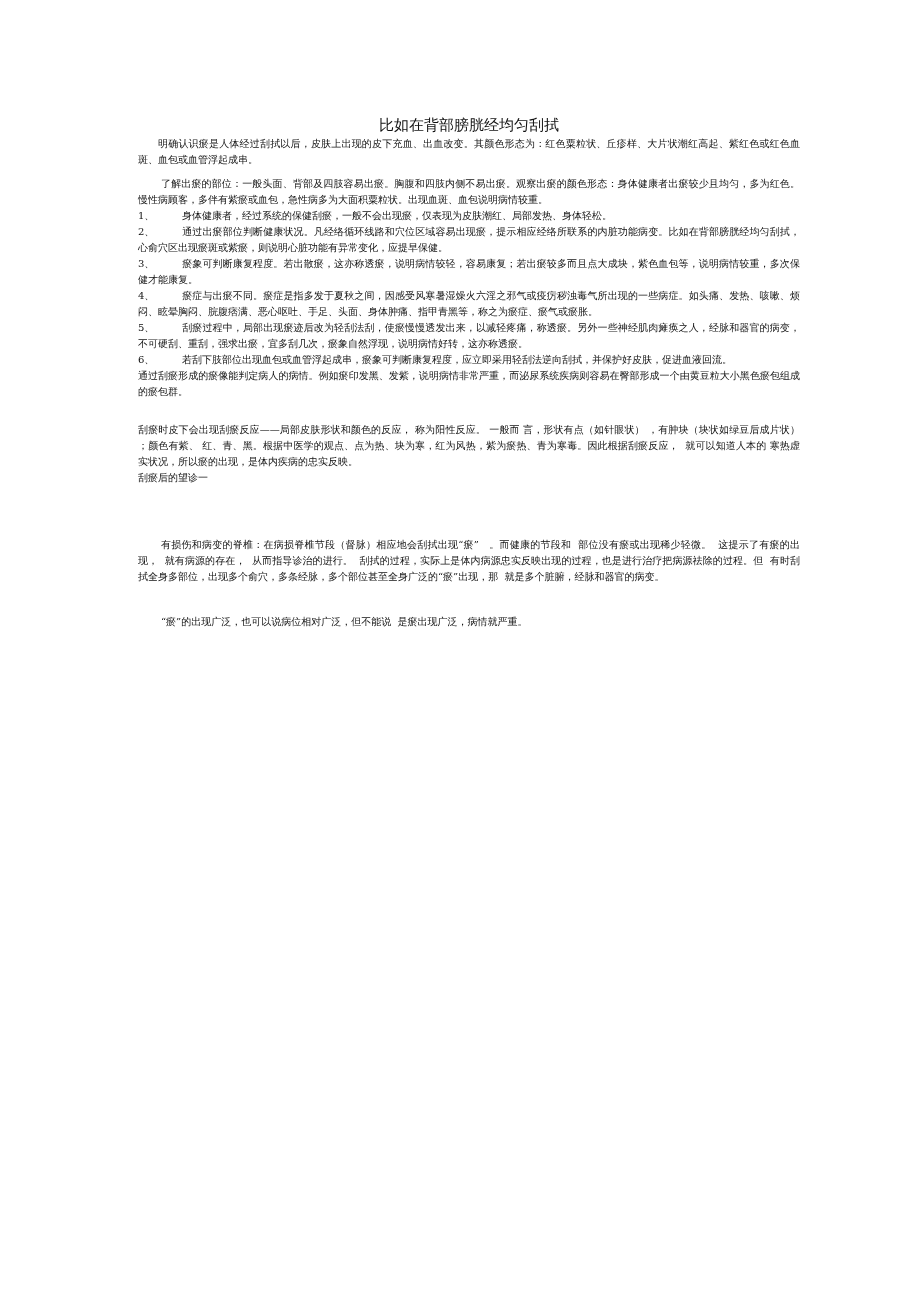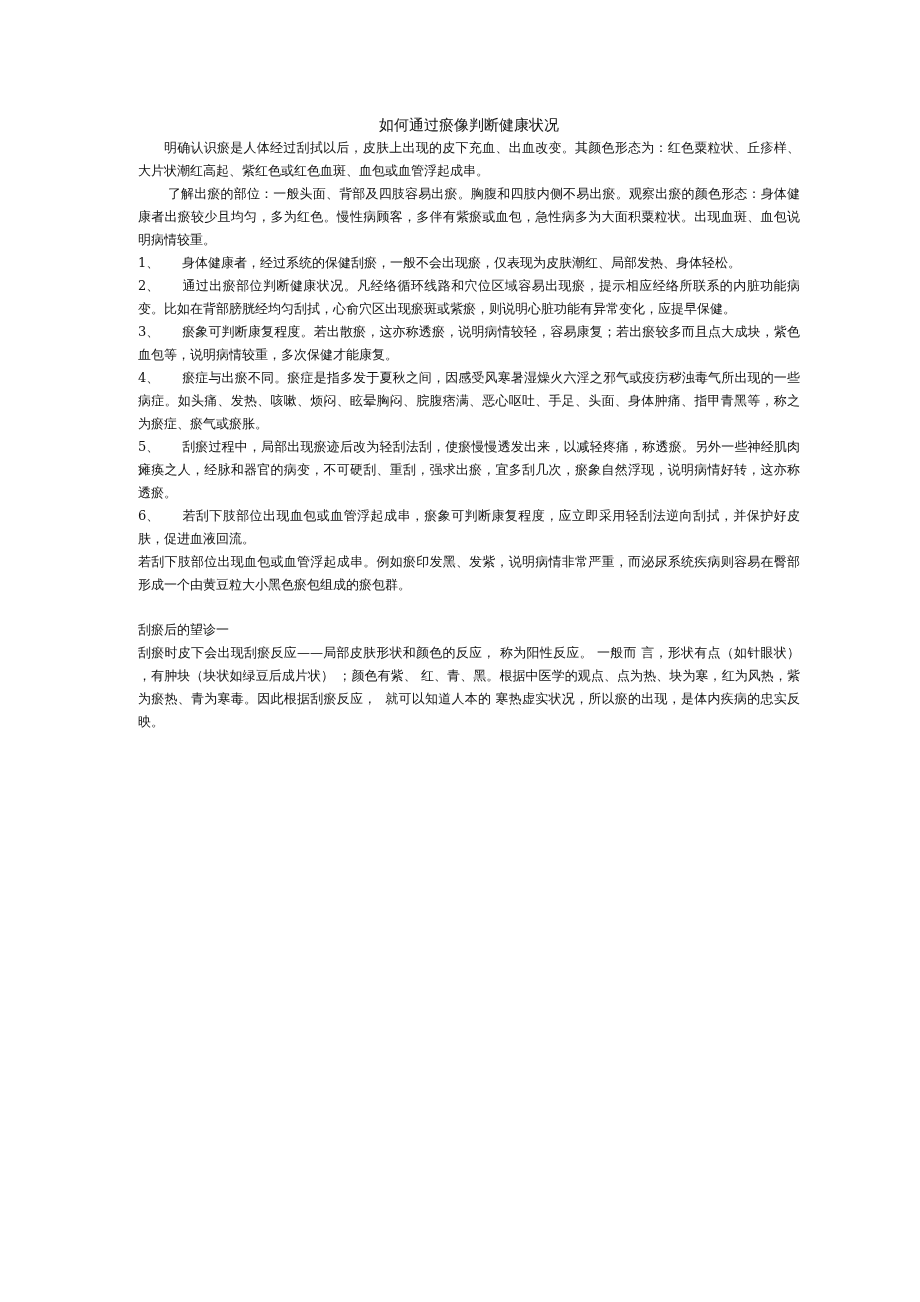--- a/index.html
+++ b/index.html
@@ -1,45 +1,47 @@
 <!DOCTYPE html>
 <html><head>
 <meta charset="utf-8">
 <style>
   html, body { margin: 0; padding: 0; background: #ffffff; }
   body { width: 920px; height: 1302px; position: relative; overflow: hidden;
          font-family: "DejaVu Serif", "Liberation Serif", serif; color: #111; }
   .page { position: absolute; left: 138px; top: 114px; width: 662px; }
   .title { text-align: center; font-size: 15px; line-height: 22px; margin: 0; }
-  p { margin: 0; font-size: 13px; line-height: 23px; text-align: justify; white-space: pre-wrap; word-break: break-all; }
+  p { margin: 0; font-size: 10px; line-height: 16px; text-align: justify; white-space: pre-wrap; word-break: break-all; }
   .indent1 { text-indent: 2em; }
-  .indent15 { text-indent: 2.3em; }
+  .indent15 { text-indent: 2.3em; margin-top: 8px; }
   .item { }
   .num { display: inline-block; width: 44px; }
   .gap { height: 21.6px; }
 </style>
 </head>
 <body>
 
 <div class="page">
-  <p class="title">如何通过瘀像判断健康状况</p>
+  <p class="title">比如在背部膀胱经均匀刮拭</p>
   <p class="indent1">明确认识瘀是人体经过刮拭以后，皮肤上出现的皮下充血、出血改变。其颜色形态为：红色粟粒状、丘疹样、大片状潮红高起、紫红色或红色血斑、血包或血管浮起成串。</p>
   <p class="indent15">了解出瘀的部位：一般头面、背部及四肢容易出瘀。胸腹和四肢内侧不易出瘀。观察出瘀的颜色形态：身体健康者出瘀较少且均匀，多为红色。慢性病顾客，多伴有紫瘀或血包，急性病多为大面积粟粒状。出现血斑、血包说明病情较重。</p>
 
   <p class="item"><span class="num">1、</span><span>身体健康者，经过系统的保健刮瘀，一般不会出现瘀，仅表现为皮肤潮红、局部发热、身体轻松。</span></p>
   <p class="item"><span class="num">2、</span><span>通过出瘀部位判断健康状况。凡经络循环线路和穴位区域容易出现瘀，提示相应经络所联系的内脏功能病变。比如在背部膀胱经均匀刮拭，心俞穴区出现瘀斑或紫瘀，则说明心脏功能有异常变化，应提早保健。</span></p>
   <p class="item"><span class="num">3、</span><span>瘀象可判断康复程度。若出散瘀，这亦称透瘀，说明病情较轻，容易康复；若出瘀较多而且点大成块，紫色血包等，说明病情较重，多次保健才能康复。</span></p>
   <p class="item"><span class="num">4、</span><span>瘀症与出瘀不同。瘀症是指多发于夏秋之间，因感受风寒暑湿燥火六淫之邪气或疫疠秽浊毒气所出现的一些病症。如头痛、发热、咳嗽、烦闷、眩晕胸闷、脘腹痞满、恶心呕吐、手足、头面、身体肿痛、指甲青黑等，称之为瘀症、瘀气或瘀胀。</span></p>
   <p class="item"><span class="num">5、</span><span>刮瘀过程中，局部出现瘀迹后改为轻刮法刮，使瘀慢慢透发出来，以减轻疼痛，称透瘀。另外一些神经肌肉瘫痪之人，经脉和器官的病变，不可硬刮、重刮，强求出瘀，宜多刮几次，瘀象自然浮现，说明病情好转，这亦称透瘀。</span></p>
   <p class="item"><span class="num">6、</span><span>若刮下肢部位出现血包或血管浮起成串，瘀象可判断康复程度，应立即采用轻刮法逆向刮拭，并保护好皮肤，促进血液回流。</span></p>
 
-  <p>若刮下肢部位出现血包或血管浮起成串。例如瘀印发黑、发紫，说明病情非常严重，而泌尿系统疾病则容易在臀部形成一个由黄豆粒大小黑色瘀包组成的瘀包群。</p>
+  <p>通过刮瘀形成的瘀像能判定病人的病情。例如瘀印发黑、发紫，说明病情非常严重，而泌尿系统疾病则容易在臀部形成一个由黄豆粒大小黑色瘀包组成的瘀包群。</p>
   <div class="gap"></div>
 
+  <p>刮瘀时皮下会出现刮瘀反应——局部皮肤形状和颜色的反应， 称为阳性反应。 一般而 言，形状有点（如针眼状） ，有肿块（块状如绿豆后成片状） ；颜色有紫、 红、青、黑。根据中医学的观点、点为热、块为寒，红为风热，紫为瘀热、青为寒毒。因此根据刮瘀反应，  就可以知道人本的 寒热虚实状况，所以瘀的出现，是体内疾病的忠实反映。</p>
   <p>刮瘀后的望诊一</p>
-  <p>刮瘀时皮下会出现刮瘀反应——局部皮肤形状和颜色的反应， 称为阳性反应。 一般而 言，形状有点（如针眼状） ，有肿块（块状如绿豆后成片状） ；颜色有紫、 红、青、黑。根据中医学的观点、点为热、块为寒，红为风热，紫为瘀热、青为寒毒。因此根据刮瘀反应，  就可以知道人本的 寒热虚实状况，所以瘀的出现，是体内疾病的忠实反映。</p>
   <div class="gap"></div>
 
   <div class="gap"></div>
 
+  <p class="indent15">有损伤和病变的脊椎：在病损脊椎节段（督脉）相应地会刮拭出现“瘀”   。而健康的节段和  部位没有瘀或出现稀少轻微。  这提示了有瘀的出现，  就有病源的存在，  从而指导诊治的进行。  刮拭的过程，实际上是体内病源忠实反映出现的过程，也是进行治疗把病源祛除的过程。但  有时刮拭全身多部位，出现多个俞穴，多条经脉，多个部位甚至全身广泛的“瘀”出现，那  就是多个脏腑，经脉和器官的病变。</p>
   <div class="gap"></div>
 
+  <p class="indent15">“瘀”的出现广泛，也可以说病位相对广泛，但不能说  是瘀出现广泛，病情就严重。</p>
 </div>
 
 </body></html>

